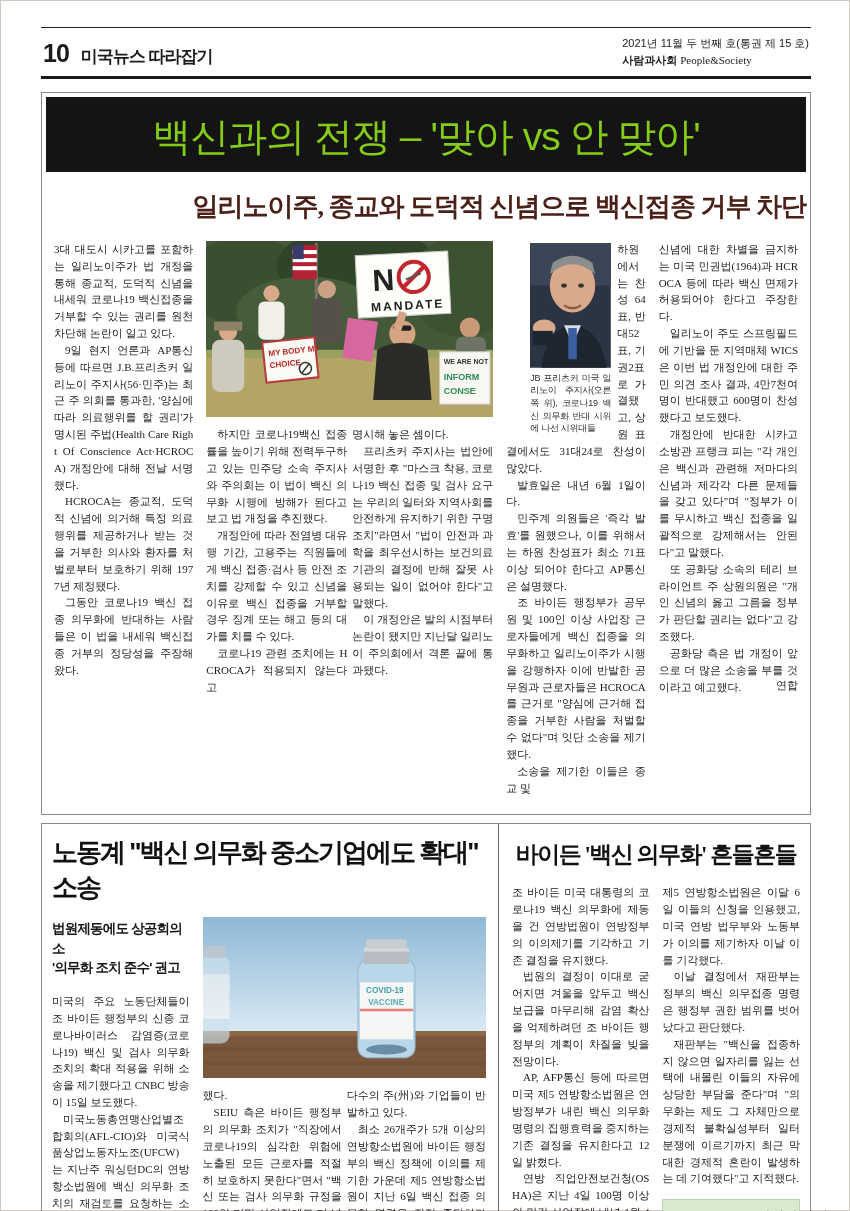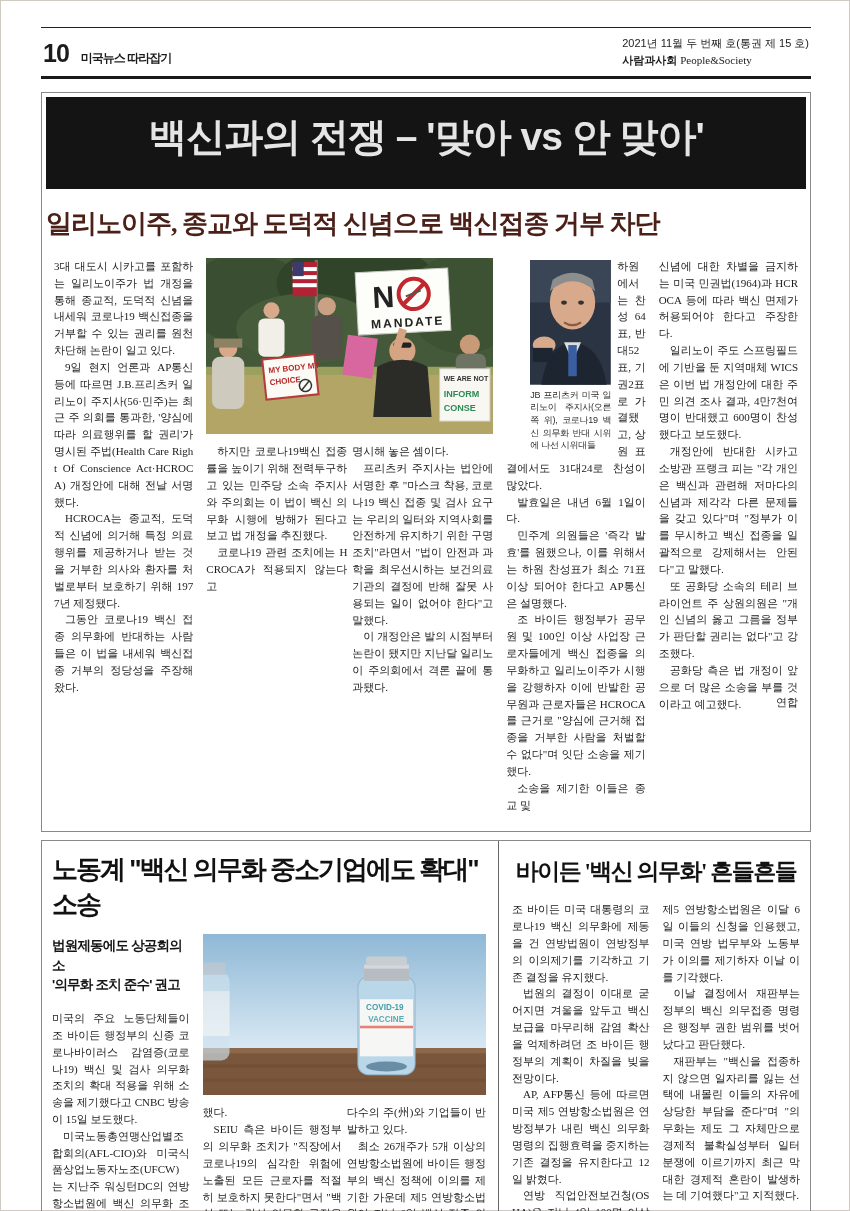--- a/index.html
+++ b/index.html
@@ -7,30 +7,30 @@
     width:850px;height:1211px;background:#f4f2ee;overflow:hidden;
     font-family:"Liberation Serif",serif;color:#1b1b1b;
   }
   .sheet{width:850px;height:1211px;background:#ffffff;box-sizing:border-box;
     border:1px solid #cfcac2;padding:26px 38px 0 40px;}
   
   .masthead{border-top:1px solid #222;border-bottom:3px solid #1a1a1a;
     padding:7px 2px 8px;display:flex;justify-content:space-between;align-items:flex-end;}
   .mh-left{display:flex;align-items:baseline;gap:12px;font-family:"Liberation Sans",sans-serif;}
   .page-num{font-size:25px;font-weight:bold;letter-spacing:-1px;}
-  .section-title{font-size:12px;font-weight:bold;letter-spacing:-1px;}
+  .section-title{font-size:17px;font-weight:bold;letter-spacing:-1px;}
   .mh-right{text-align:left;font-size:11px;line-height:1.5;font-family:"Liberation Sans",sans-serif;}
   .mh-right .pub{font-weight:bold;}
   .mh-right .pub-en{font-family:"Liberation Serif",serif;font-weight:normal;}
   
   .main-box{border:1px solid #8a8a8a;margin-top:13px;padding:4px;}
-  .headline-bar{background:#141414;color:#e5e5e5;text-align:center;
-    font-family:"Liberation Sans",sans-serif;font-weight:bold;font-size:39px;
-    letter-spacing:-1px;padding:13px 0 25px;}
-  .subheadline{text-align:left;font-size:26px;font-weight:bold;color:#4a2018;
+  .headline-bar{background:#141414;color:#84cc16;text-align:center;
+    font-family:"Liberation Sans",sans-serif;font-weight:normal;font-size:39px;
+    letter-spacing:-1px;padding:13px 0 8px;}
+  .subheadline{text-align:right;font-size:26px;font-weight:bold;color:#4a2018;
     letter-spacing:-1px;margin:17px 0 13px;}
   .main-body{display:flex;gap:13px;padding:4px 8px 14px;min-height:398px;}
   .col{flex:1;min-width:0;}
   .mcol23{flex:2.06;display:flex;flex-direction:column;}
   .two-cols{display:flex;gap:5px;margin-top:9px;flex:1;}
   p.bp{margin:0;font-size:11px;line-height:1.53;text-align:justify;
     text-indent:1em;word-break:break-all;}
   .nf p.bp:first-child{text-indent:0;}
   figure{margin:0;}
   .photo-wide svg,.photo-vial svg{width:100%;height:auto;display:block;}
@@ -150,20 +150,21 @@
               <rect x="232" y="110" width="50" height="52" fill="#f8f7f2" stroke="#c9c9c2"></rect>
               <text x="236" y="122" font-family="Liberation Sans, sans-serif" font-size="7" font-weight="bold" fill="#333">WE ARE NOT</text>
               <text x="236" y="138" font-family="Liberation Sans, sans-serif" font-size="9" font-weight="bold" fill="#2e8b57">INFORM</text>
               <text x="236" y="152" font-family="Liberation Sans, sans-serif" font-size="9" font-weight="bold" fill="#2e8b57">CONSE</text>
             </g>
           </svg>
         </figure>
         <div class="two-cols">
           <div class="col">
               <p class="bp">하지만 코로나19백신 접종률을 높이기 위해 전력투구하고 있는 민주당 소속 주지사와 주의회는 이 법이 백신 의무화 시행에 방해가 된다고 보고 법 개정을 추진했다.</p>
+              <p class="bp">개정안에 따라 전염병 대유행 기간, 고용주는 직원들에게 백신 접종·검사 등 안전 조치를 강제할 수 있고 신념을 이유로 백신 접종을 거부할 경우 징계 또는 해고 등의 대가를 치를 수 있다.</p>
               <p class="bp">코로나19 관련 조치에는 HCROCA가 적용되지 않는다고</p>
             </div>
           <div class="col nf">
               <p class="bp">명시해 놓은 셈이다.</p>
               <p class="bp">프리츠커 주지사는 법안에 서명한 후 "마스크 착용, 코로나19 백신 접종 및 검사 요구는 우리의 일터와 지역사회를 안전하게 유지하기 위한 구명 조치"라면서 "법이 안전과 과학을 최우선시하는 보건의료기관의 결정에 반해 잘못 사용되는 일이 없어야 한다"고 말했다.</p>
               <p class="bp">이 개정안은 발의 시점부터 논란이 됐지만 지난달 일리노이 주의회에서 격론 끝에 통과됐다.</p>
             </div>
         </div>
       </div>
 

